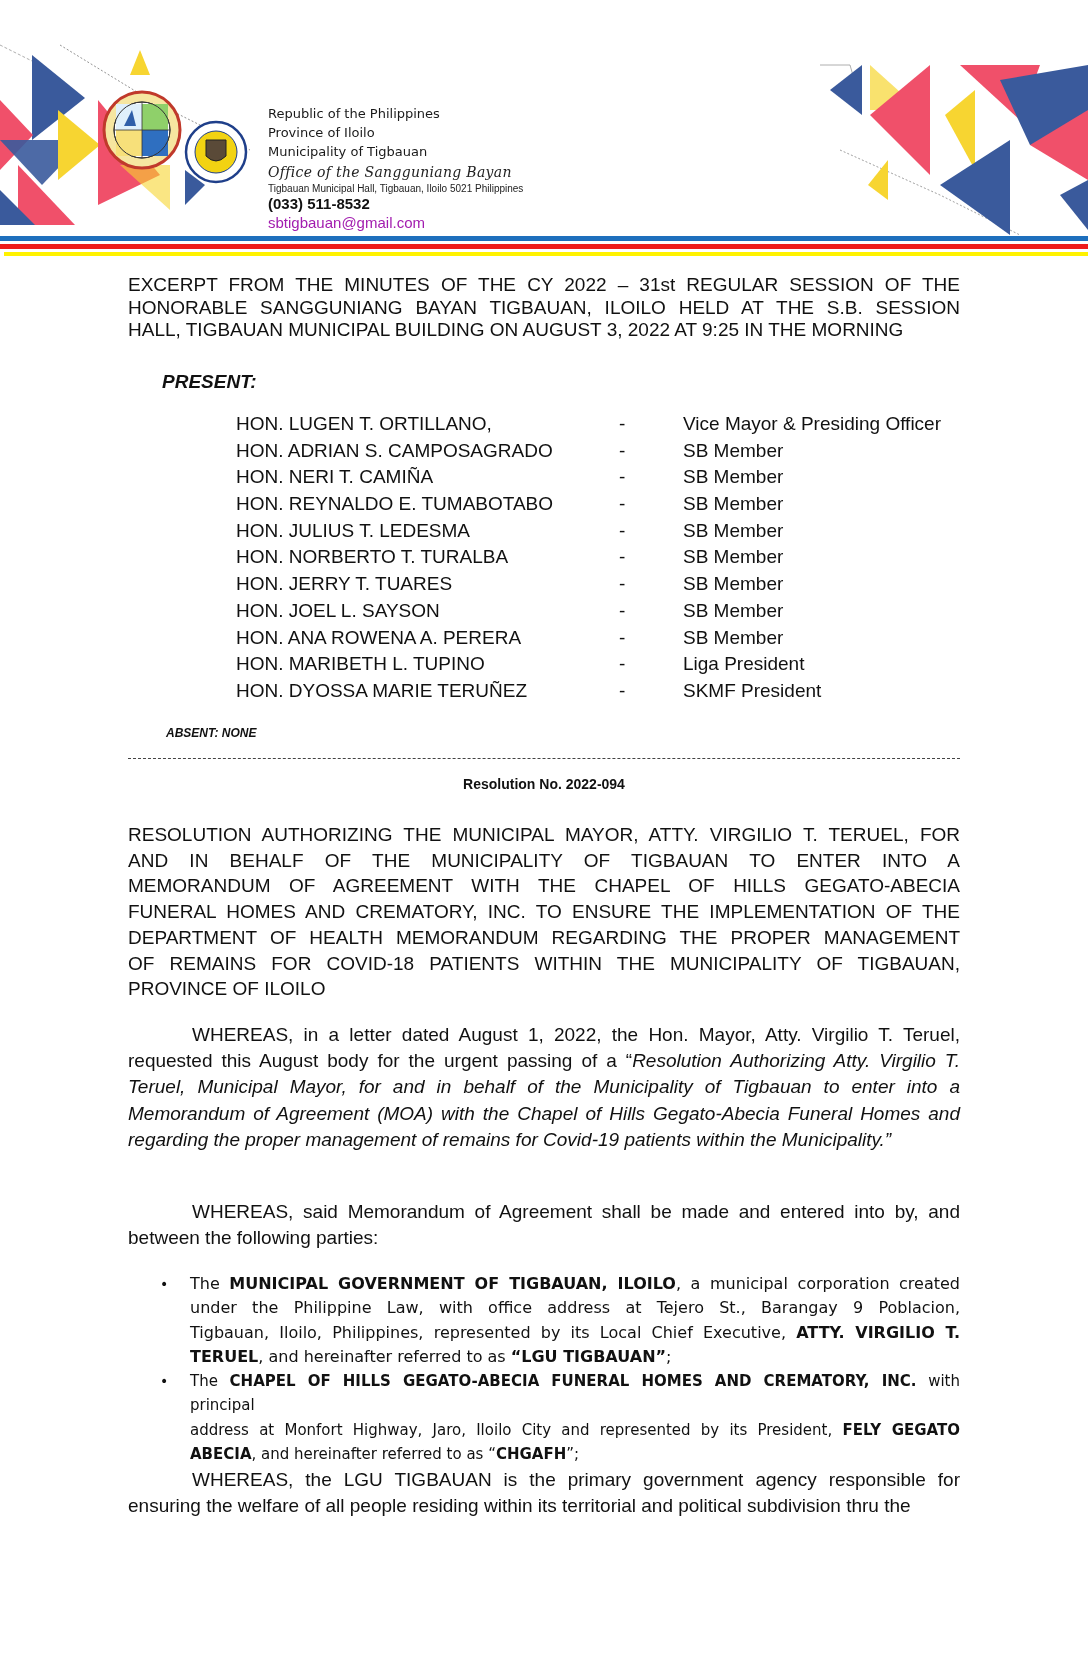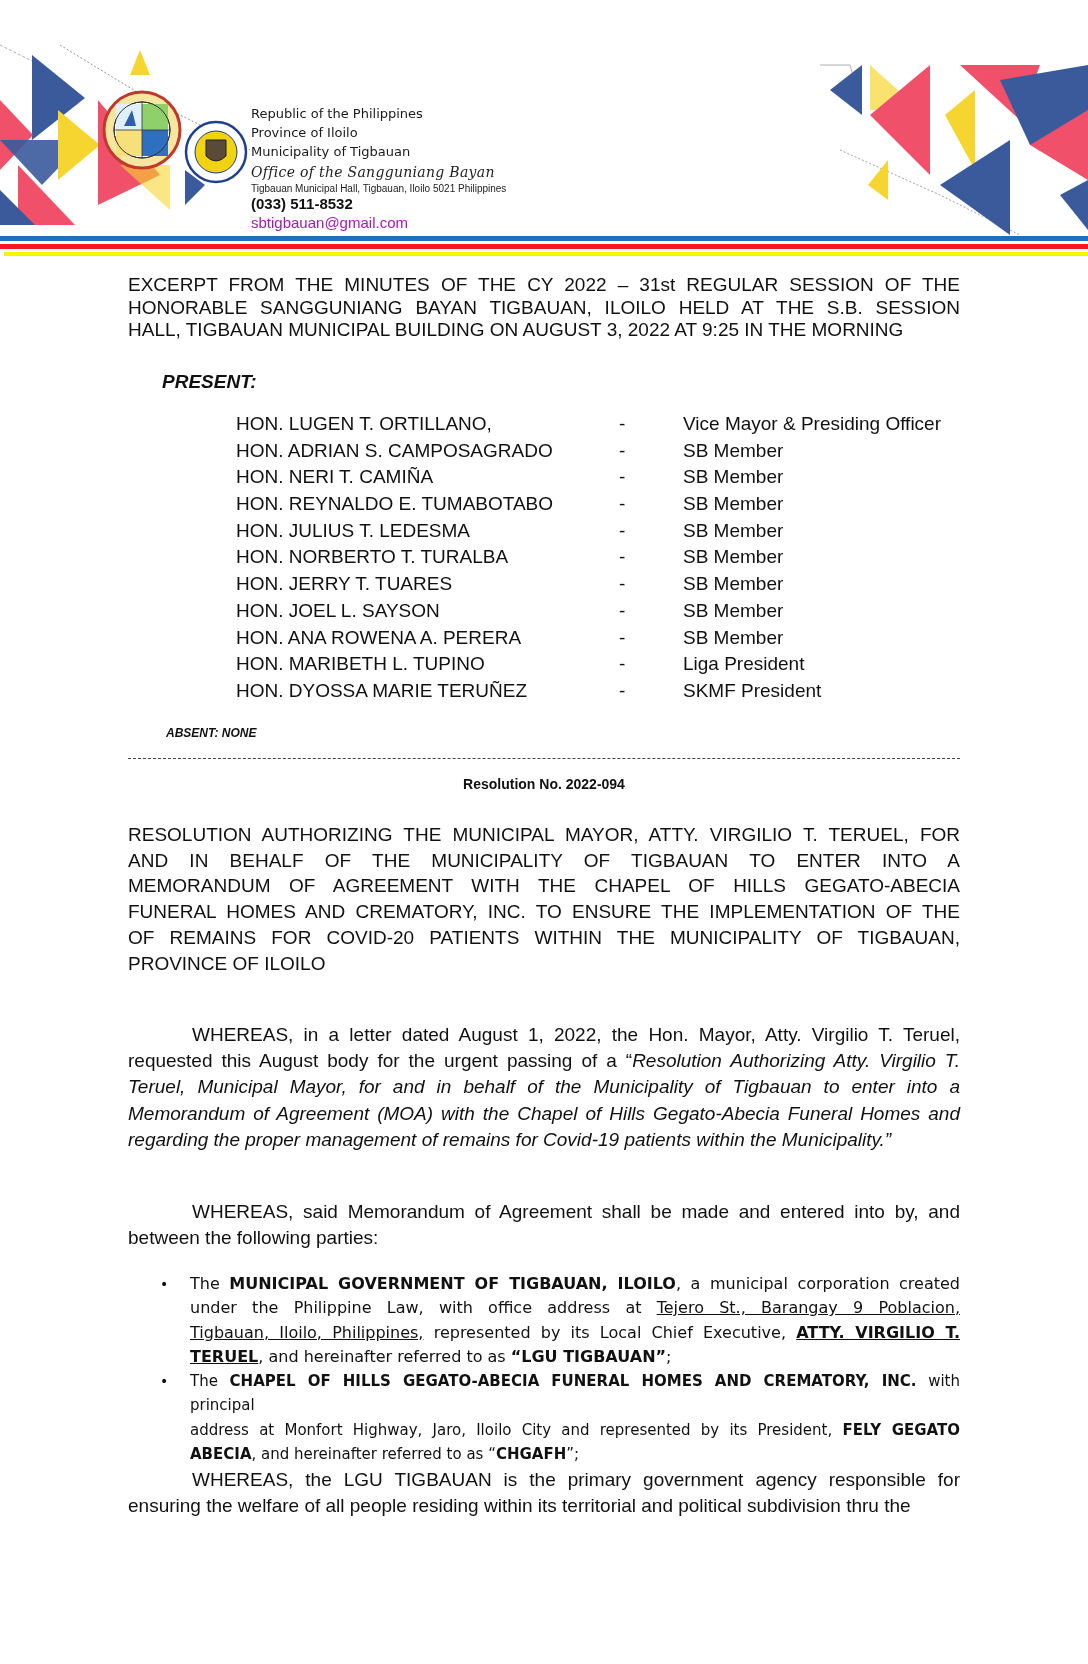--- a/index.html
+++ b/index.html
@@ -3,21 +3,21 @@
 <meta charset="utf-8">
 <style>
   html, body { margin: 0; padding: 0; }
   body {
     width: 1088px; height: 1664px; background: #ffffff; position: relative; overflow: hidden;
     font-family: "Liberation Sans", sans-serif; color: #111;
   }
   
   .header { position: absolute; left: 0; top: 0; width: 1088px; height: 262px; }
   .deco { position: absolute; }
-  .letterhead { position: absolute; left: 251px; top: 104px; line-height: 19px; }
+  .letterhead { position: absolute; left: 268px; top: 104px; line-height: 19px; }
   .lh-line { font-family: "DejaVu Sans", sans-serif; font-size: 13px; color: #1a1a1a; }
   .lh-office { font-family: "DejaVu Serif", serif; font-style: italic; font-size: 14px; color: #222; line-height: 22px; letter-spacing: 0.3px; }
   .lh-address { font-family: "Liberation Sans", sans-serif; font-size: 10px; color: #222; line-height: 12px; }
   .lh-phone { font-family: "Liberation Sans", sans-serif; font-weight: bold; font-size: 15px; color: #111; line-height: 18px; }
   .lh-email { font-family: "Liberation Sans", sans-serif; font-size: 15px; color: #a21caf; line-height: 20px; }
   .stripe { position: absolute; left: 0; width: 1088px; }
   .stripe.blue { top: 236px; height: 5px; background: #1e6fbd; }
   .stripe.red { top: 244px; height: 5px; background: #ee1c1c; }
   .stripe.yellow { top: 252px; height: 4px; background: #fff200; left: 4px; }
 
@@ -48,21 +48,21 @@
   .p1 { top: 1022px; }
   .p2 { top: 1199px; }
   .p3 { top: 1467px; }
 
   .bullets { position: absolute; left: 158px; top: 1272px; width: 802px; font-family: "DejaVu Sans", sans-serif; font-size: 16px; line-height: 24.3px; }
   .bullet { position: relative; padding-left: 32px; }
   .bullet .dot { position: absolute; left: 2px; top: 0; font-size: 14px; }
   .bullet .ln { display: block; text-align: justify; text-align-last: justify; }
   .bullet .ln.last { text-align-last: left; }
   .b { font-weight: bold; }
-  .u { text-decoration: underline; }
+  .u { }
 </style>
 </head>
 <body>
 
 <div class="header">
 
   <svg class="deco" style="left:0;top:40px" width="260" height="185" viewBox="0 0 260 185">
     <polyline points="0,5 40,25 60,70" fill="none" stroke="#999" stroke-width="0.8" stroke-dasharray="3,2"></polyline>
     <polyline points="60,5 150,60 250,110" fill="none" stroke="#777" stroke-width="0.8" stroke-dasharray="2,2"></polyline>
     <polygon points="32,15 32,100 85,58" fill="#3a5a9c"></polygon>
@@ -193,21 +193,22 @@
 
 <div class="absent-label">ABSENT: NONE</div>
 <div class="dashline"></div>
 <div class="res-no">Resolution No. 2022-094</div>
 
 <div class="doc res-title">
   <span>RESOLUTION AUTHORIZING THE MUNICIPAL MAYOR, ATTY. VIRGILIO T. TERUEL, FOR</span>
   <span>AND IN BEHALF OF THE MUNICIPALITY OF TIGBAUAN TO ENTER INTO A</span>
   <span>MEMORANDUM OF AGREEMENT WITH THE CHAPEL OF HILLS GEGATO-ABECIA</span>
   <span>FUNERAL HOMES AND CREMATORY, INC. TO ENSURE THE IMPLEMENTATION OF THE</span>
-  <span>OF REMAINS FOR COVID-20 PATIENTS WITHIN THE MUNICIPALITY OF TIGBAUAN,</span>
+  <span>DEPARTMENT OF HEALTH MEMORANDUM REGARDING THE PROPER MANAGEMENT</span>
+  <span>OF REMAINS FOR COVID-18 PATIENTS WITHIN THE MUNICIPALITY OF TIGBAUAN,</span>
   <span class="last">PROVINCE OF ILOILO</span>
 </div>
 
 <div class="doc para p1">
   <span class="ln indent">WHEREAS, in a letter dated August 1, 2022, the Hon. Mayor, Atty. Virgilio T. Teruel,</span>
   <span class="ln"><span>requested this August body for the urgent passing of a “</span><span class="it">Resolution Authorizing Atty. Virgilio T.</span></span>
   <span class="ln it">Teruel, Municipal Mayor, for and in behalf of the Municipality of Tigbauan to enter into a</span>
   <span class="ln it">Memorandum of Agreement (MOA) with the Chapel of Hills Gegato-Abecia Funeral Homes and</span>
   <span class="ln it last">regarding the proper management of remains for Covid-19 patients within the Municipality.”</span>
 </div>

